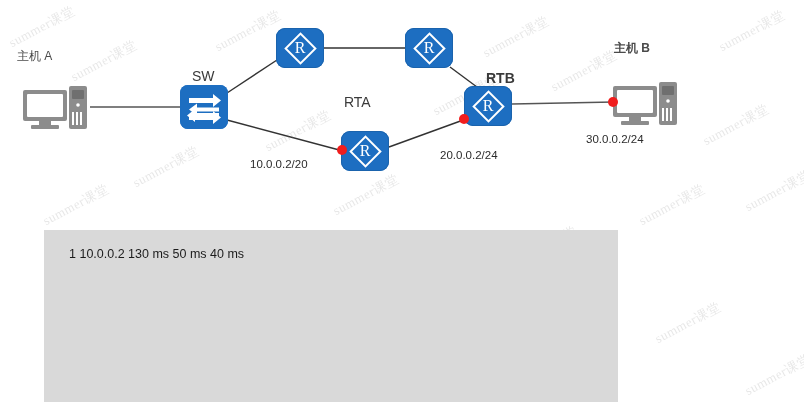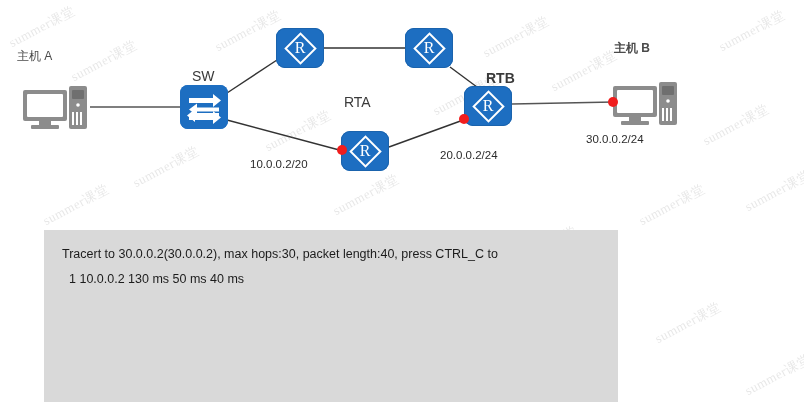--- a/index.html
+++ b/index.html
@@ -235,17 +235,16 @@
       <circle cx="56" cy="19" r="1.8" fill="#ffffff"></circle>
       <rect x="50" y="26" width="2" height="13" fill="#ffffff"></rect>
       <rect x="54" y="26" width="2" height="13" fill="#ffffff"></rect>
       <rect x="58" y="26" width="2" height="13" fill="#ffffff"></rect>
     </svg>
   </div>
   <div class="dot" style="left:608px; top:97px;"></div>
   <div class="ipbadge" style="left:586px; top:133px;text-align:right;">30.0.0.2/24</div>
 
   <div id="console">
-    <div class="cline">Tracert to 30.0.0.2(30.0.0.2), max hops:30, packet length:40, press CTRL_C to</div>
     <div class="cline indent">1 10.0.0.2 130 ms  50 ms  40 ms</div>
   </div>
 
 </div>
 
 </body></html>

